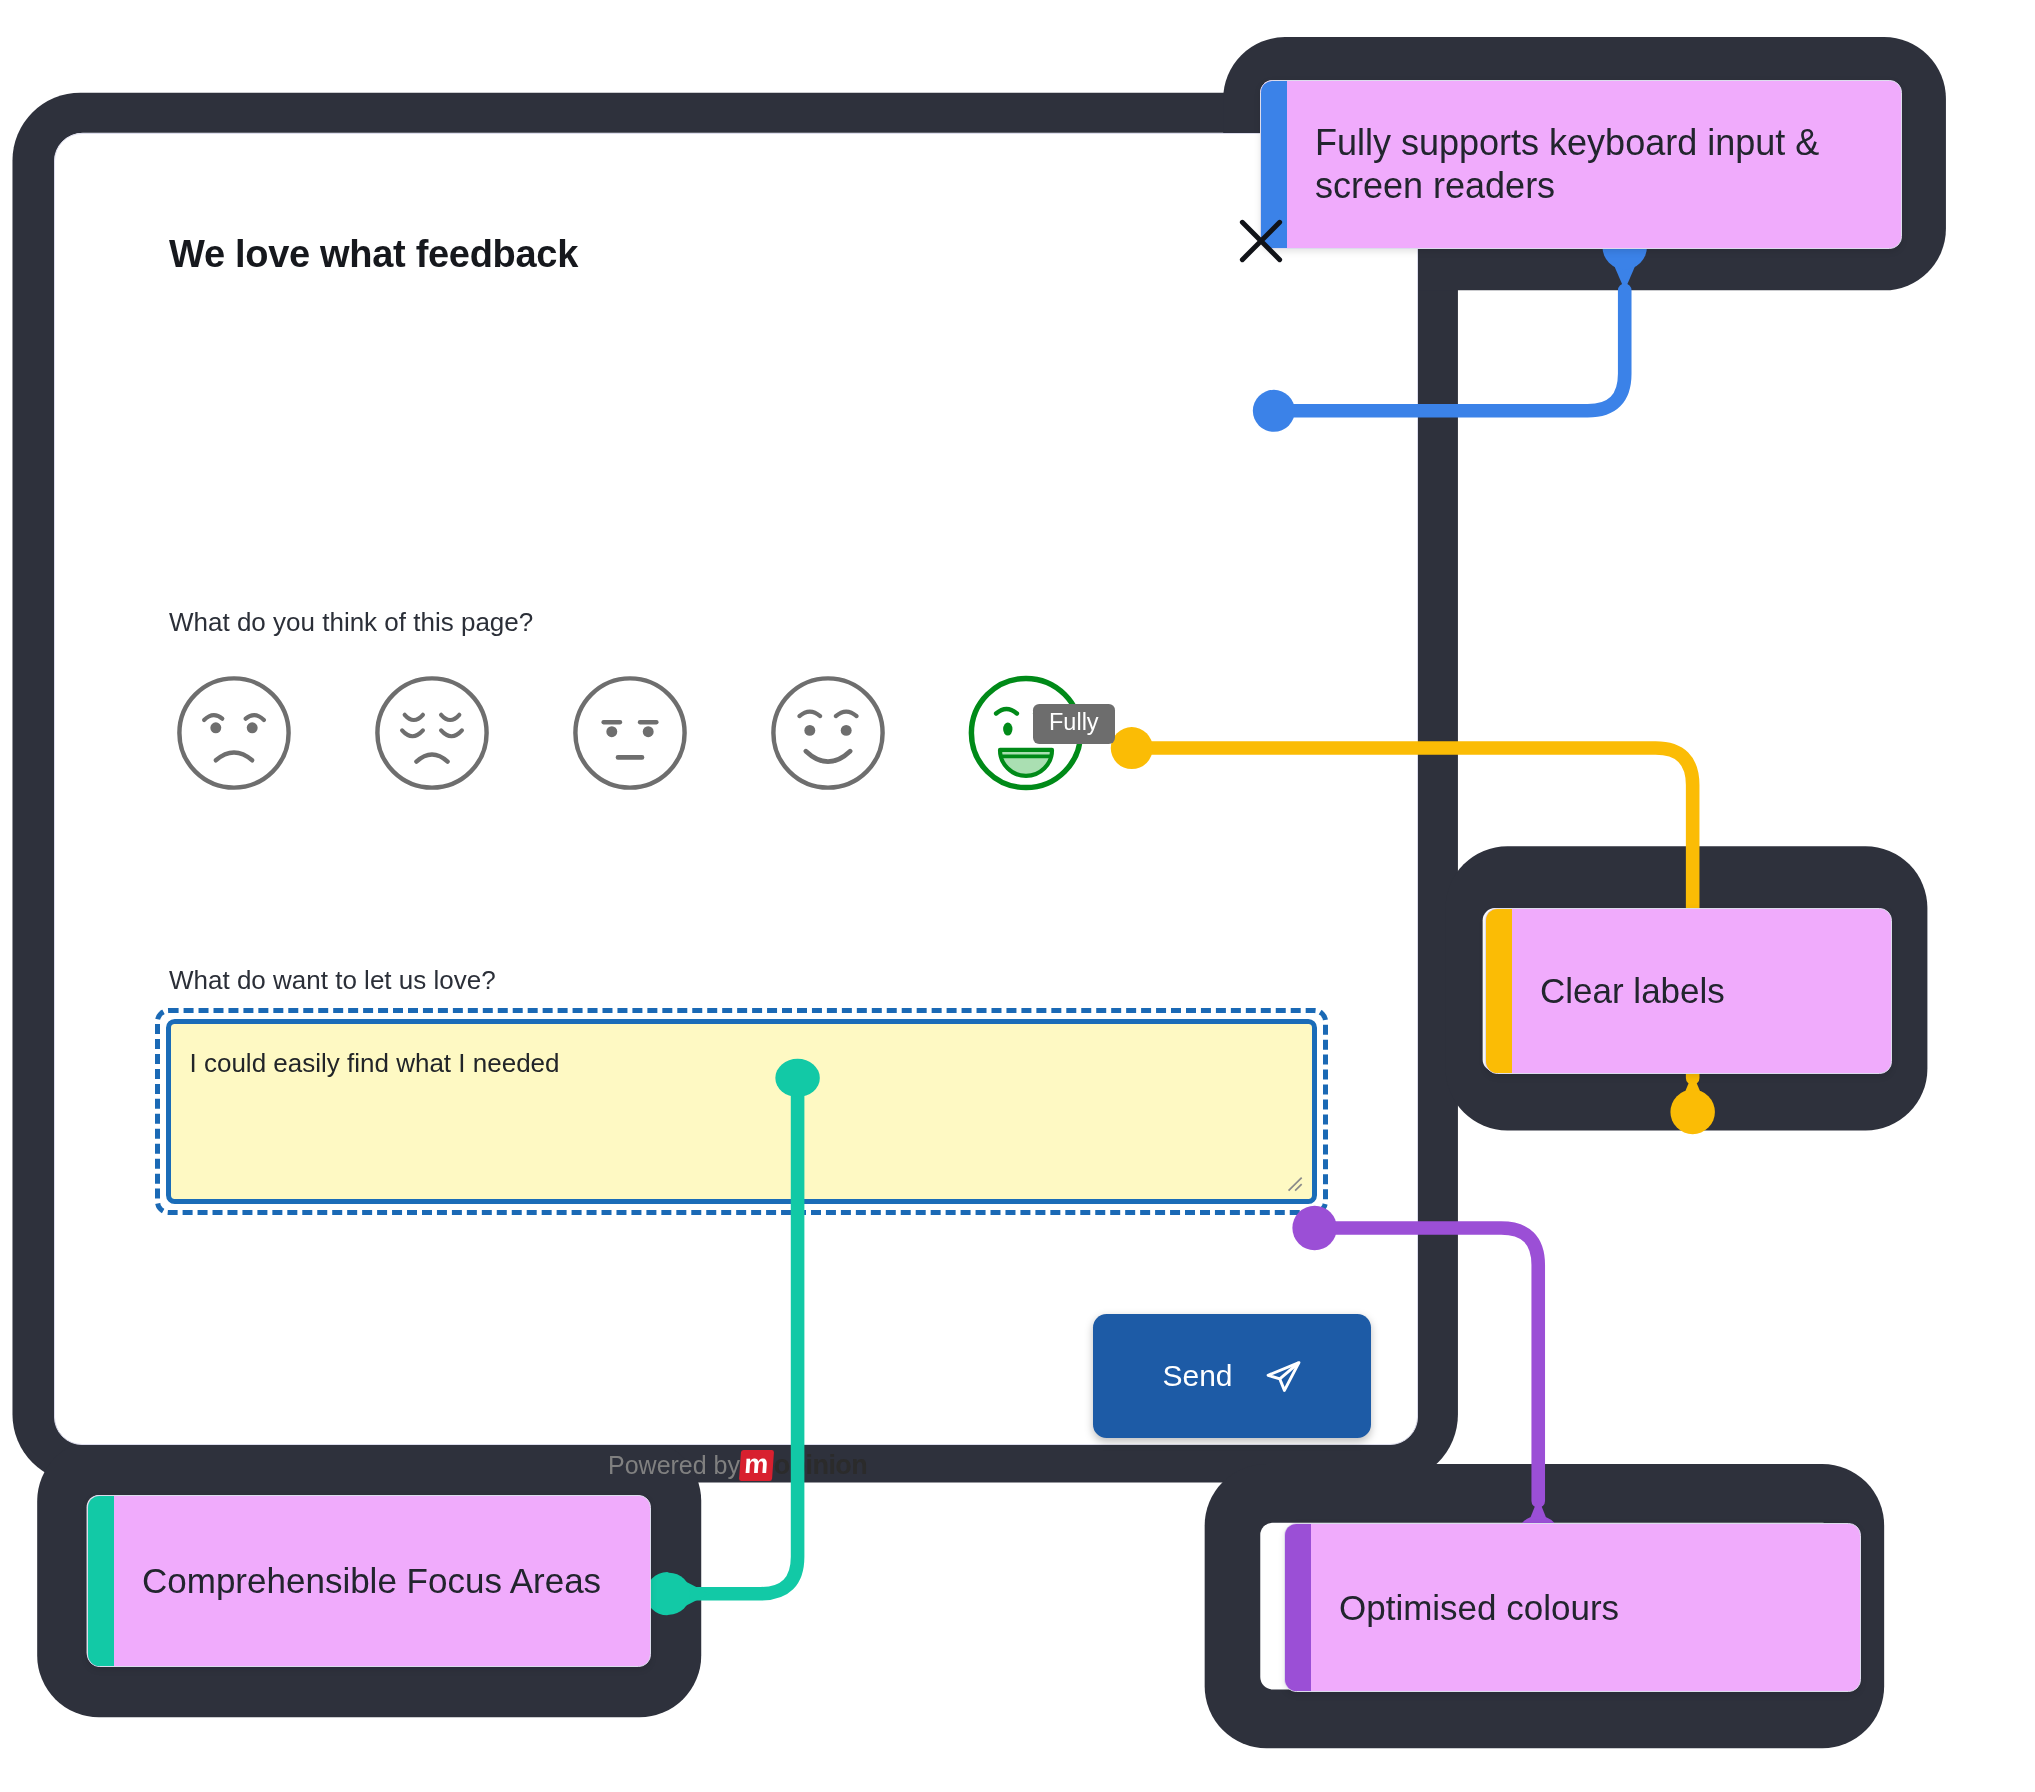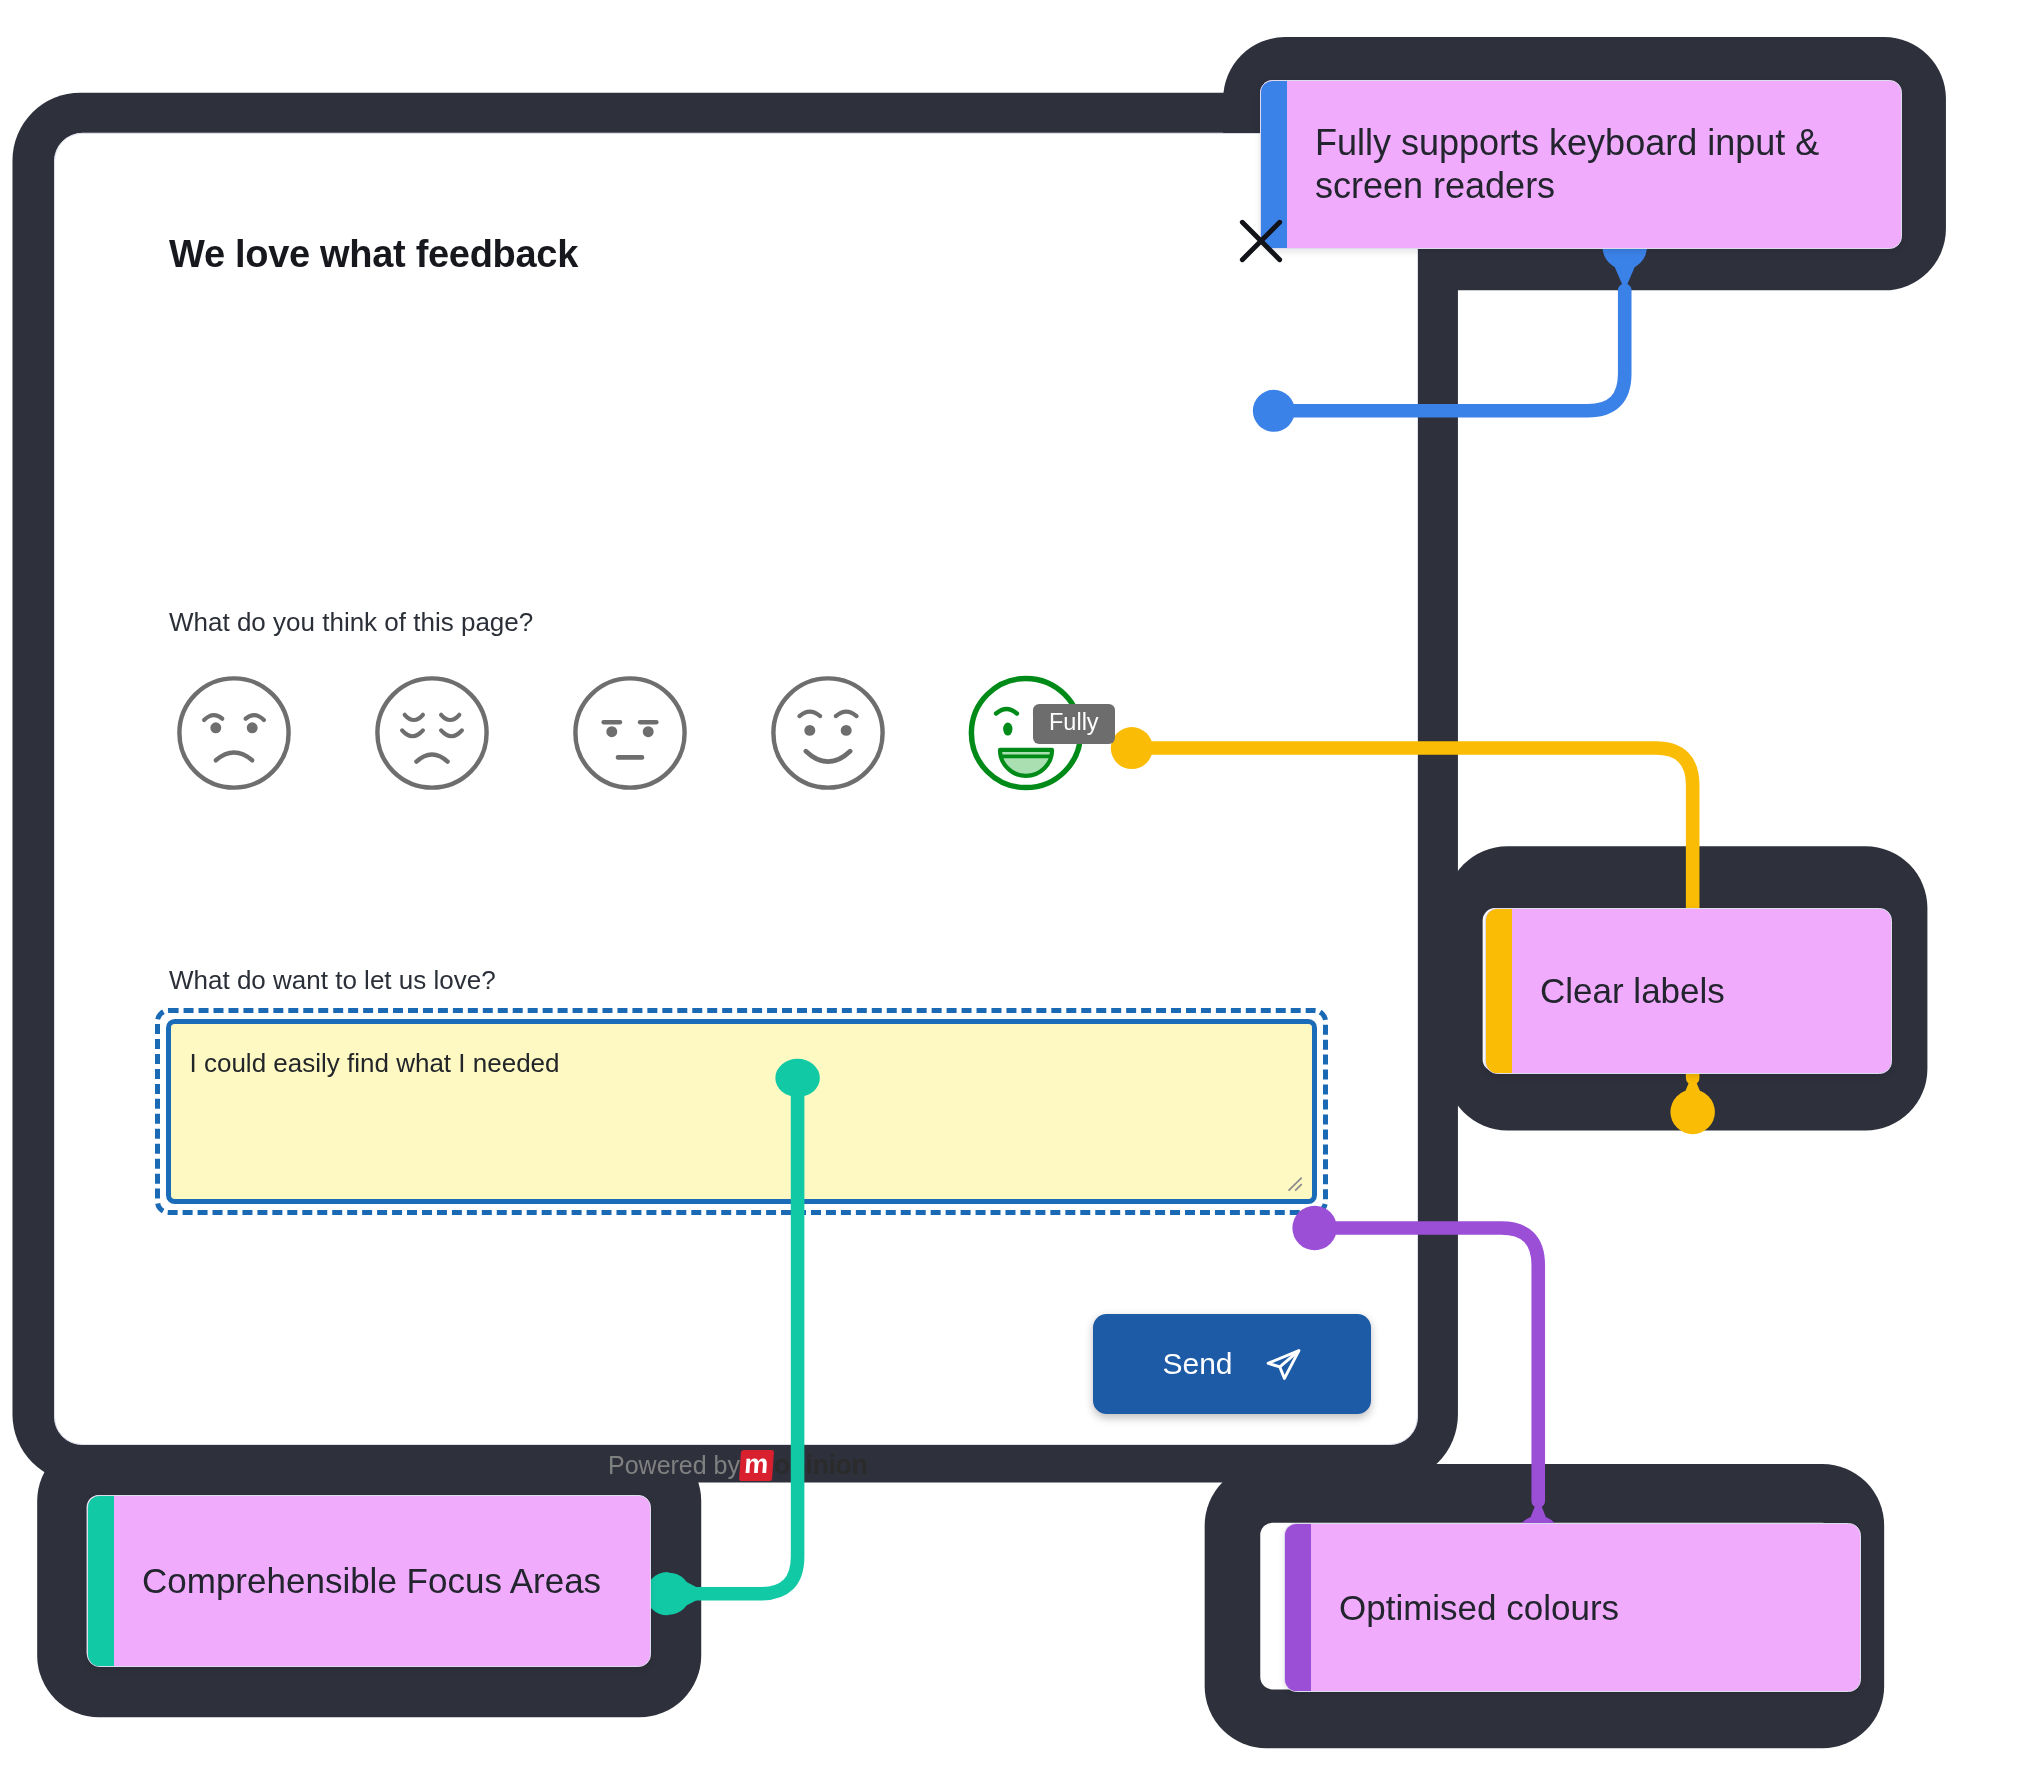--- a/index.html
+++ b/index.html
@@ -51,21 +51,21 @@
   .textarea-box{
     position:absolute;inset:0;border:5.6px solid #1a6cb8;border-radius:8.7px;
     background:#fef9c3;box-sizing:border-box;
   }
   .textarea-text{
     position:absolute;left:18.5px;top:23.5px;font-size:26px;color:#222529;
   }
   .resize-grip{position:absolute;right:8.7px;bottom:7.4px;width:21px;height:21px;}
 
   .send-button{
-    position:absolute;left:1038px;top:1180px;width:278px;height:100px;
+    position:absolute;left:1038px;top:1180px;width:278px;height:124px;
     background:#1d5ba6;border-radius:13.6px;border:none;
     box-shadow:0 3.7px 8.7px rgba(0,0,0,.25);
     display:flex;align-items:center;justify-content:center;gap:32px;
     z-index:3;cursor:pointer;
   }
   .send-label{font-size:30px;color:#ffffff;}
   .send-icon{width:37px;height:37px;}
 
   .footer{
     position:absolute;left:553px;top:1316px;display:flex;align-items:center;gap:0;z-index:3;

